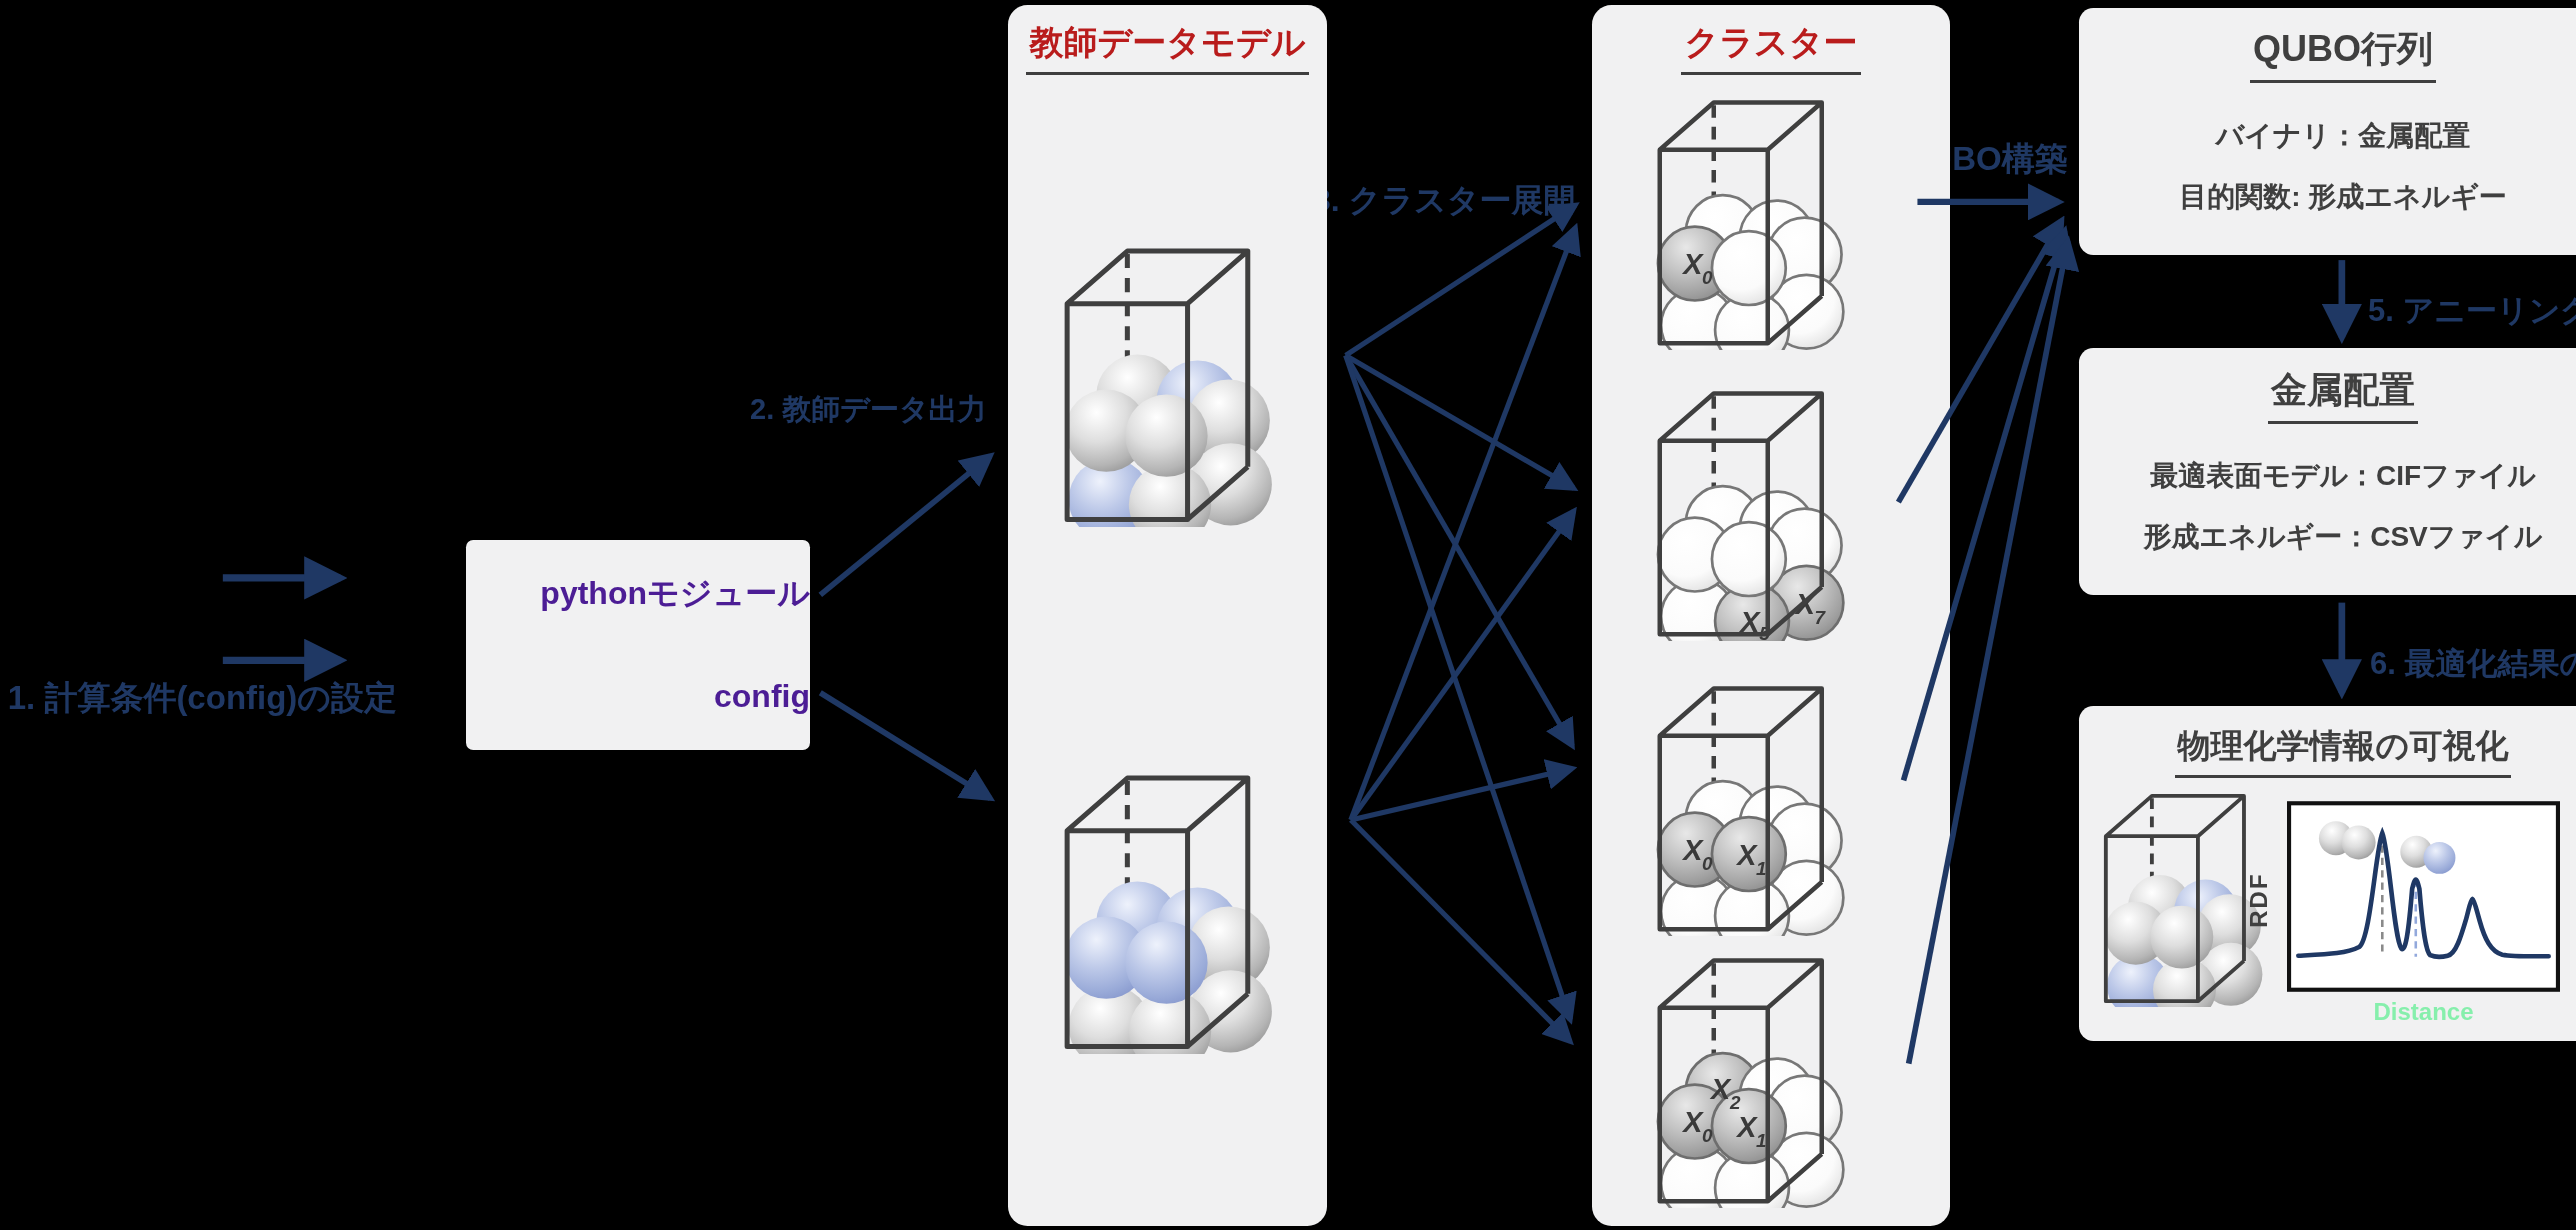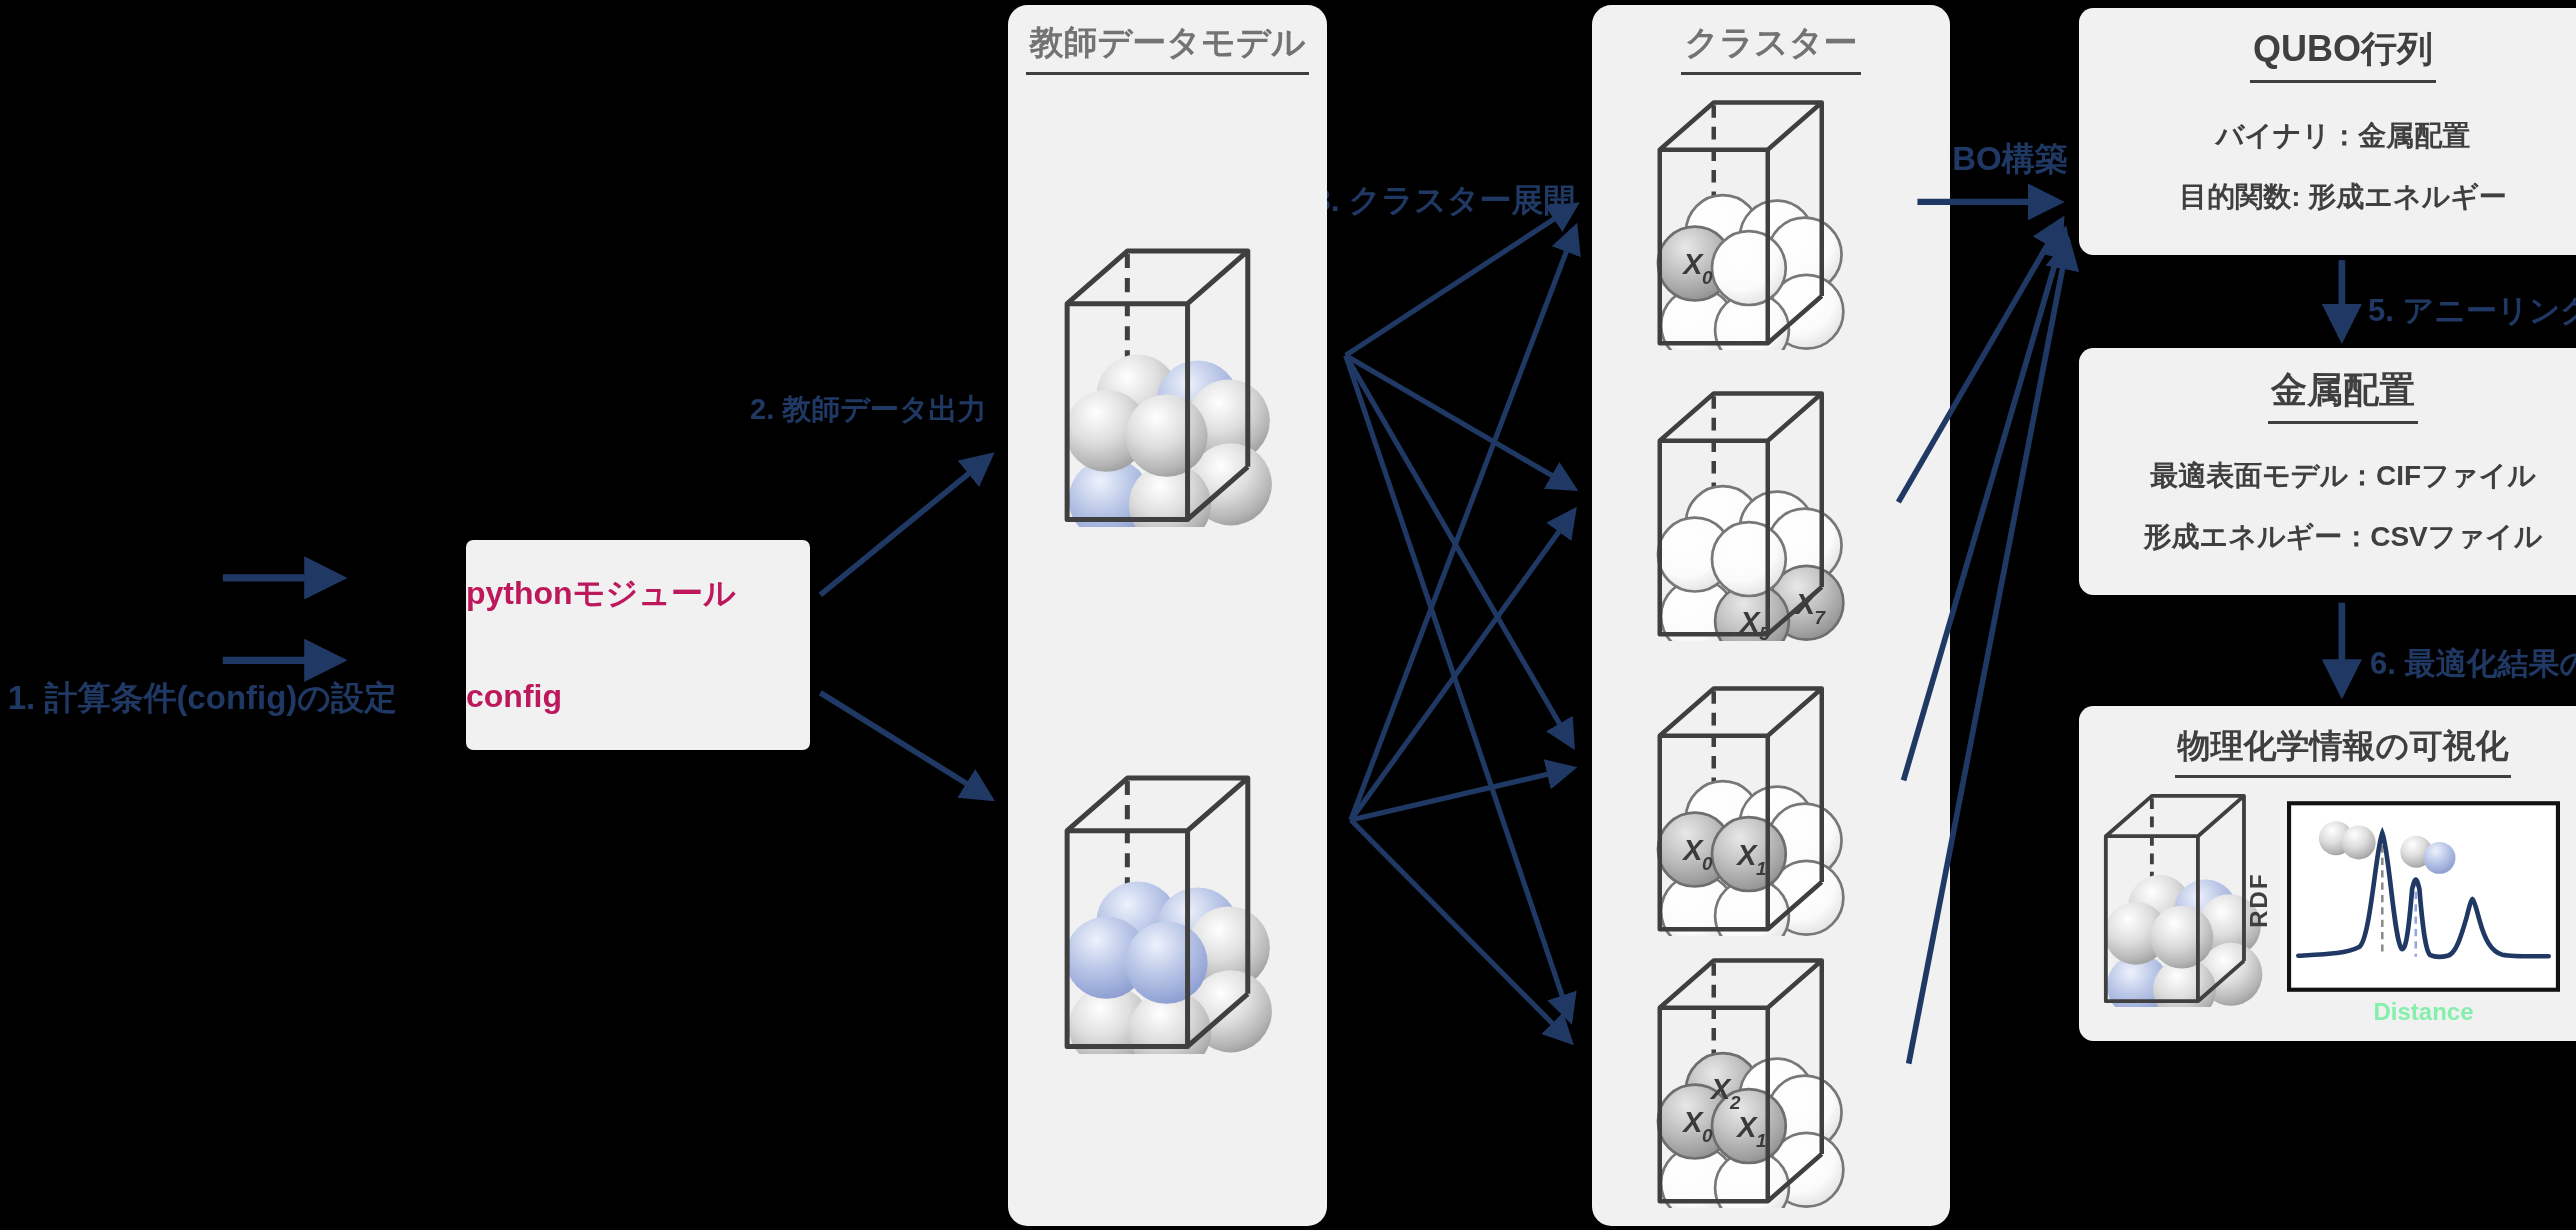--- a/index.html
+++ b/index.html
@@ -1,26 +1,26 @@
 <!DOCTYPE html>
 <html style="font-size:8.2px"><head>
 <meta charset="utf-8">
 <style>
   html,body{margin:0;padding:0;background:#000;}
   #canvas{position:relative;width:2746px;height:1230px;background:#000;overflow:hidden;
     font-family:"Liberation Sans","DejaVu Sans",sans-serif;}
   .steplabel{position:absolute;white-space:nowrap;color:#1F3864;font-weight:bold;}
   .panel{position:absolute;background:#F1F1F2;border-radius:19.6px;}
-  .panel-title{width:100%;text-align:center;margin-top:14.4px;font-weight:bold;color:#737373;font-size:34px;}
+  .panel-title{width:100%;text-align:center;margin-top:14.4px;font-weight:bold;color:#b91c1c;font-size:34px;}
   .underlined{display:inline-block;border-bottom:3.1px solid #3F3F3F;padding:0 3.1px 6.2px 3.1px;}
   .infobox{position:absolute;background:#F1F1F2;border-radius:14.4px;}
   .infobox .bx-title{width:100%;text-align:center;position:absolute;top:17.5px;left:0;font-weight:bold;color:#3F3F3F;font-size:36px;}
   .bx-line{position:absolute;width:100%;text-align:center;font-weight:bold;color:#3F3F3F;font-size:28px;white-space:nowrap;}
   .configbox{position:absolute;left:466px;top:540px;width:344px;height:210px;background:#F1F1F2;border-radius:7.2px;}
-  .configbox .cfg-line{position:absolute;width:100%;text-align:left;font-weight:bold;color:#be185d;font-size:32px;}
+  .configbox .cfg-line{position:absolute;width:100%;text-align:right;font-weight:bold;color:#4c1d95;font-size:32px;}
   .overlay{position:absolute;left:0;top:0;width:2746px;height:1230px;pointer-events:none;}
   .cellsvg{position:absolute;}
   .plotwrap{position:absolute;}
   .rotlabel{position:absolute;transform:rotate(-90deg);transform-origin:center center;
     color:#3F3F3F;font-weight:bold;font-size:24px;letter-spacing:2.1px;}
   .distlabel{position:absolute;text-align:center;color:#86efac;font-weight:bold;font-size:24px;}
   .atom-main{font-style:italic;font-weight:bold;fill:#3a3a3a;font-size:64px;}
   .atom-sub{font-style:italic;font-weight:bold;fill:#3a3a3a;font-size:42px;}
 </style>
 </head>

